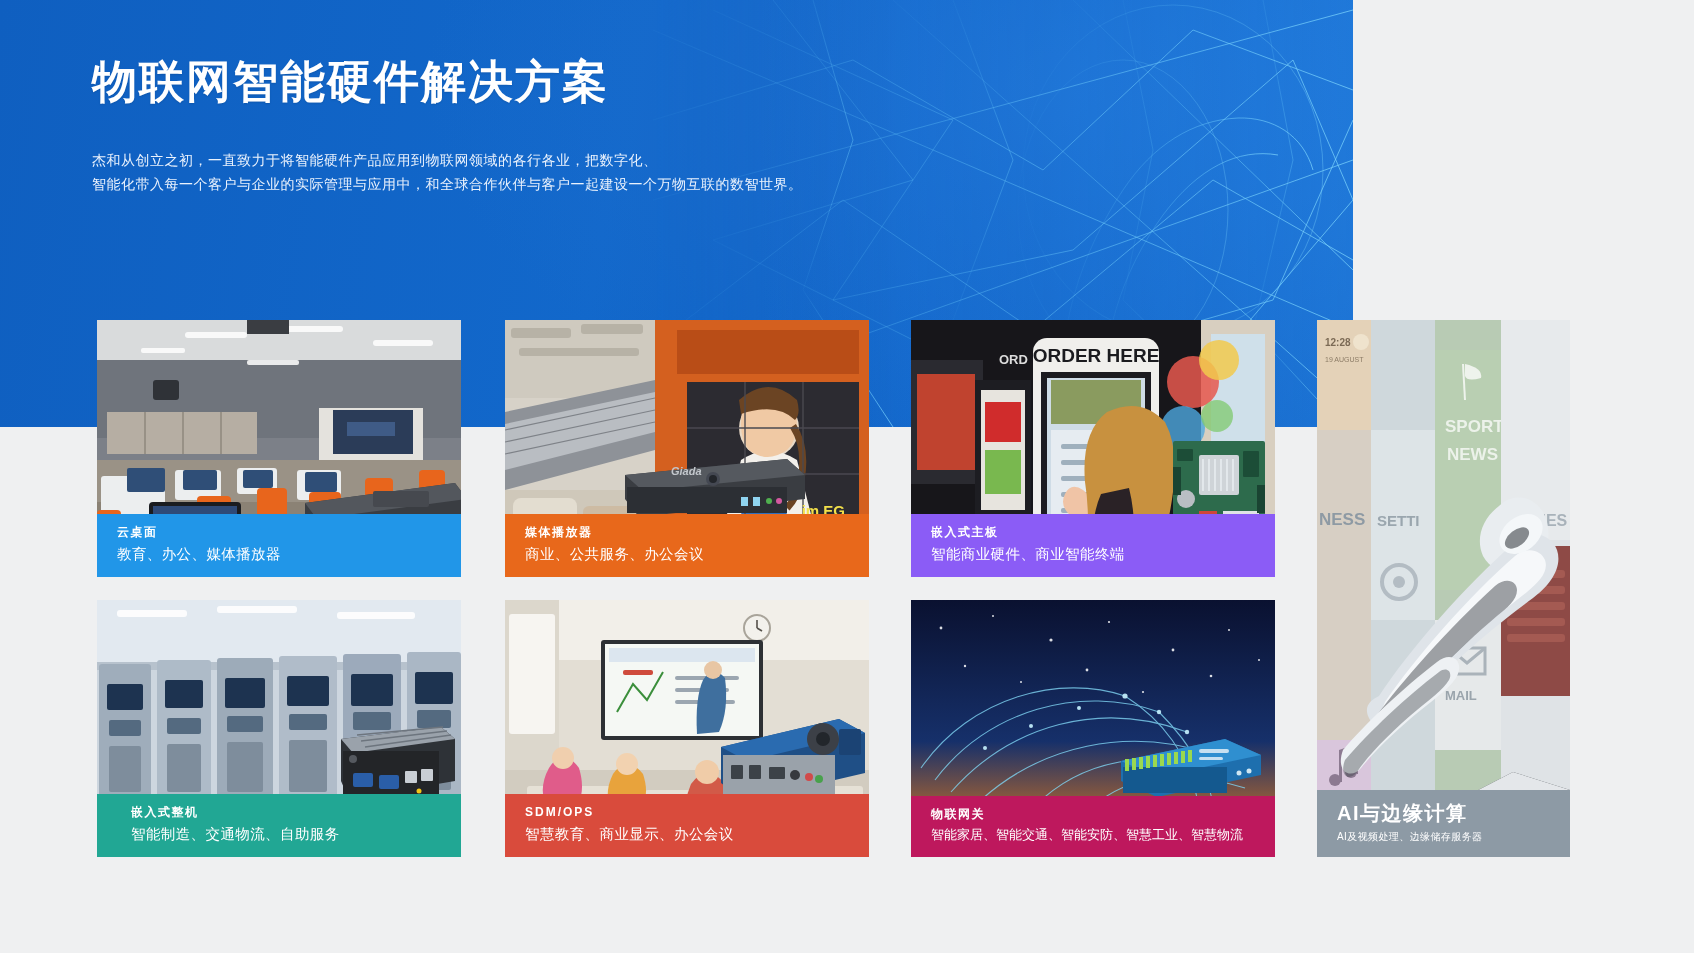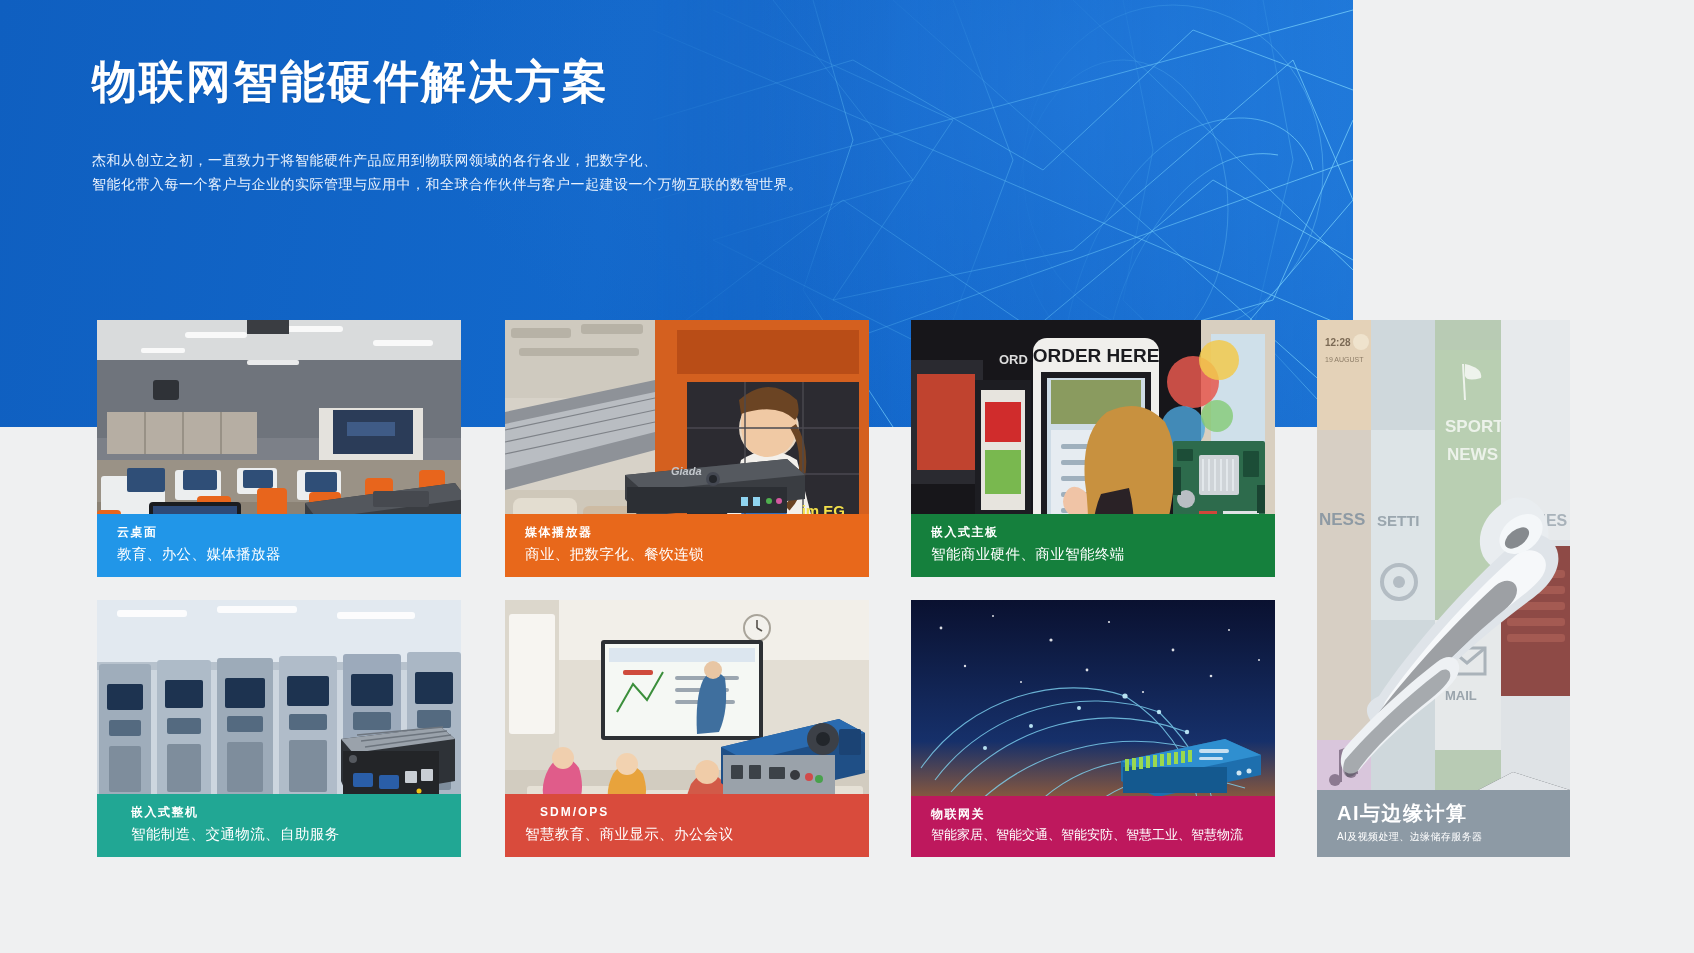--- a/index.html
+++ b/index.html
@@ -73,30 +73,30 @@
   #card-cloud-desktop   { left: 97px;  top: 320px; width: 364px; height: 257px; }
   #card-media-player    { left: 505px; top: 320px; width: 364px; height: 257px; }
   #card-embedded-board  { left: 911px; top: 320px; width: 364px; height: 257px; }
   #card-embedded-system { left: 97px;  top: 600px; width: 364px; height: 257px; }
   #card-sdm-ops         { left: 505px; top: 600px; width: 364px; height: 257px; }
   #card-iot-gateway     { left: 911px; top: 600px; width: 364px; height: 257px; }
   #card-ai-edge         { left: 1317px; top: 320px; width: 253px; height: 537px; }
 
   .band-blue   { background: #2196e8; }
   .band-orange { background: #e8681b; }
-  .band-purple { background: #15803d; }
+  .band-purple { background: #8b5cf6; }
   .band-teal   { background: #21a794; padding-left: 34px; }
   .band-red    { background: #d94b3c; }
   .band-brown  { background: #be185d; }
   .band-slate  { background: #8d9aa5; }
 
   .band-slate .card-title { font-size: 20px; }
   .band-slate .card-sub   { font-size: 10px; }
   #card-iot-gateway .card-sub { font-size: 13px; letter-spacing: 0; }
-  #card-sdm-ops .card-title { letter-spacing: 2px; margin-left: 15px; }
+  #card-sdm-ops .card-title { letter-spacing: 2px; }
 </style>
 </head>
 <body>
 
 <div class="page">
 
   <section class="hero">
     <div class="hero-grad"></div>
 
     <div class="mesh">
@@ -272,21 +272,21 @@
               <rect x="124" y="42" width="7" height="9"></rect>
               <rect x="136" y="42" width="7" height="9"></rect>
             </g>
           <circle cx="152" cy="46" r="3" fill="#4fb04f"></circle>
           <circle cx="162" cy="46" r="3" fill="#d459a0"></circle>
           <text x="54" y="20" font-size="11" font-style="italic" font-weight="bold" fill="#c3c7cc" font-family="'Liberation Sans',sans-serif">Giada</text>
         </svg>
       </div>
       <div class="card-band band-orange">
         <div class="card-title">媒体播放器</div>
-        <div class="card-sub">商业、把数字化、餐饮连锁</div>
+        <div class="card-sub">商业、公共服务、办公会议</div>
       </div>
     </div>
 
     <div class="card" id="card-embedded-board">
       <div class="card-photo">
         <svg viewBox="0 0 364 257" preserveAspectRatio="none">
           <rect width="364" height="257" fill="#17161a"></rect>
           <rect x="290" y="0" width="74" height="257" fill="#d8cfc0"></rect>
           <rect x="300" y="14" width="54" height="140" fill="#cfe0ea"></rect>
           <g fill="#e6584f" opacity="0.85">

